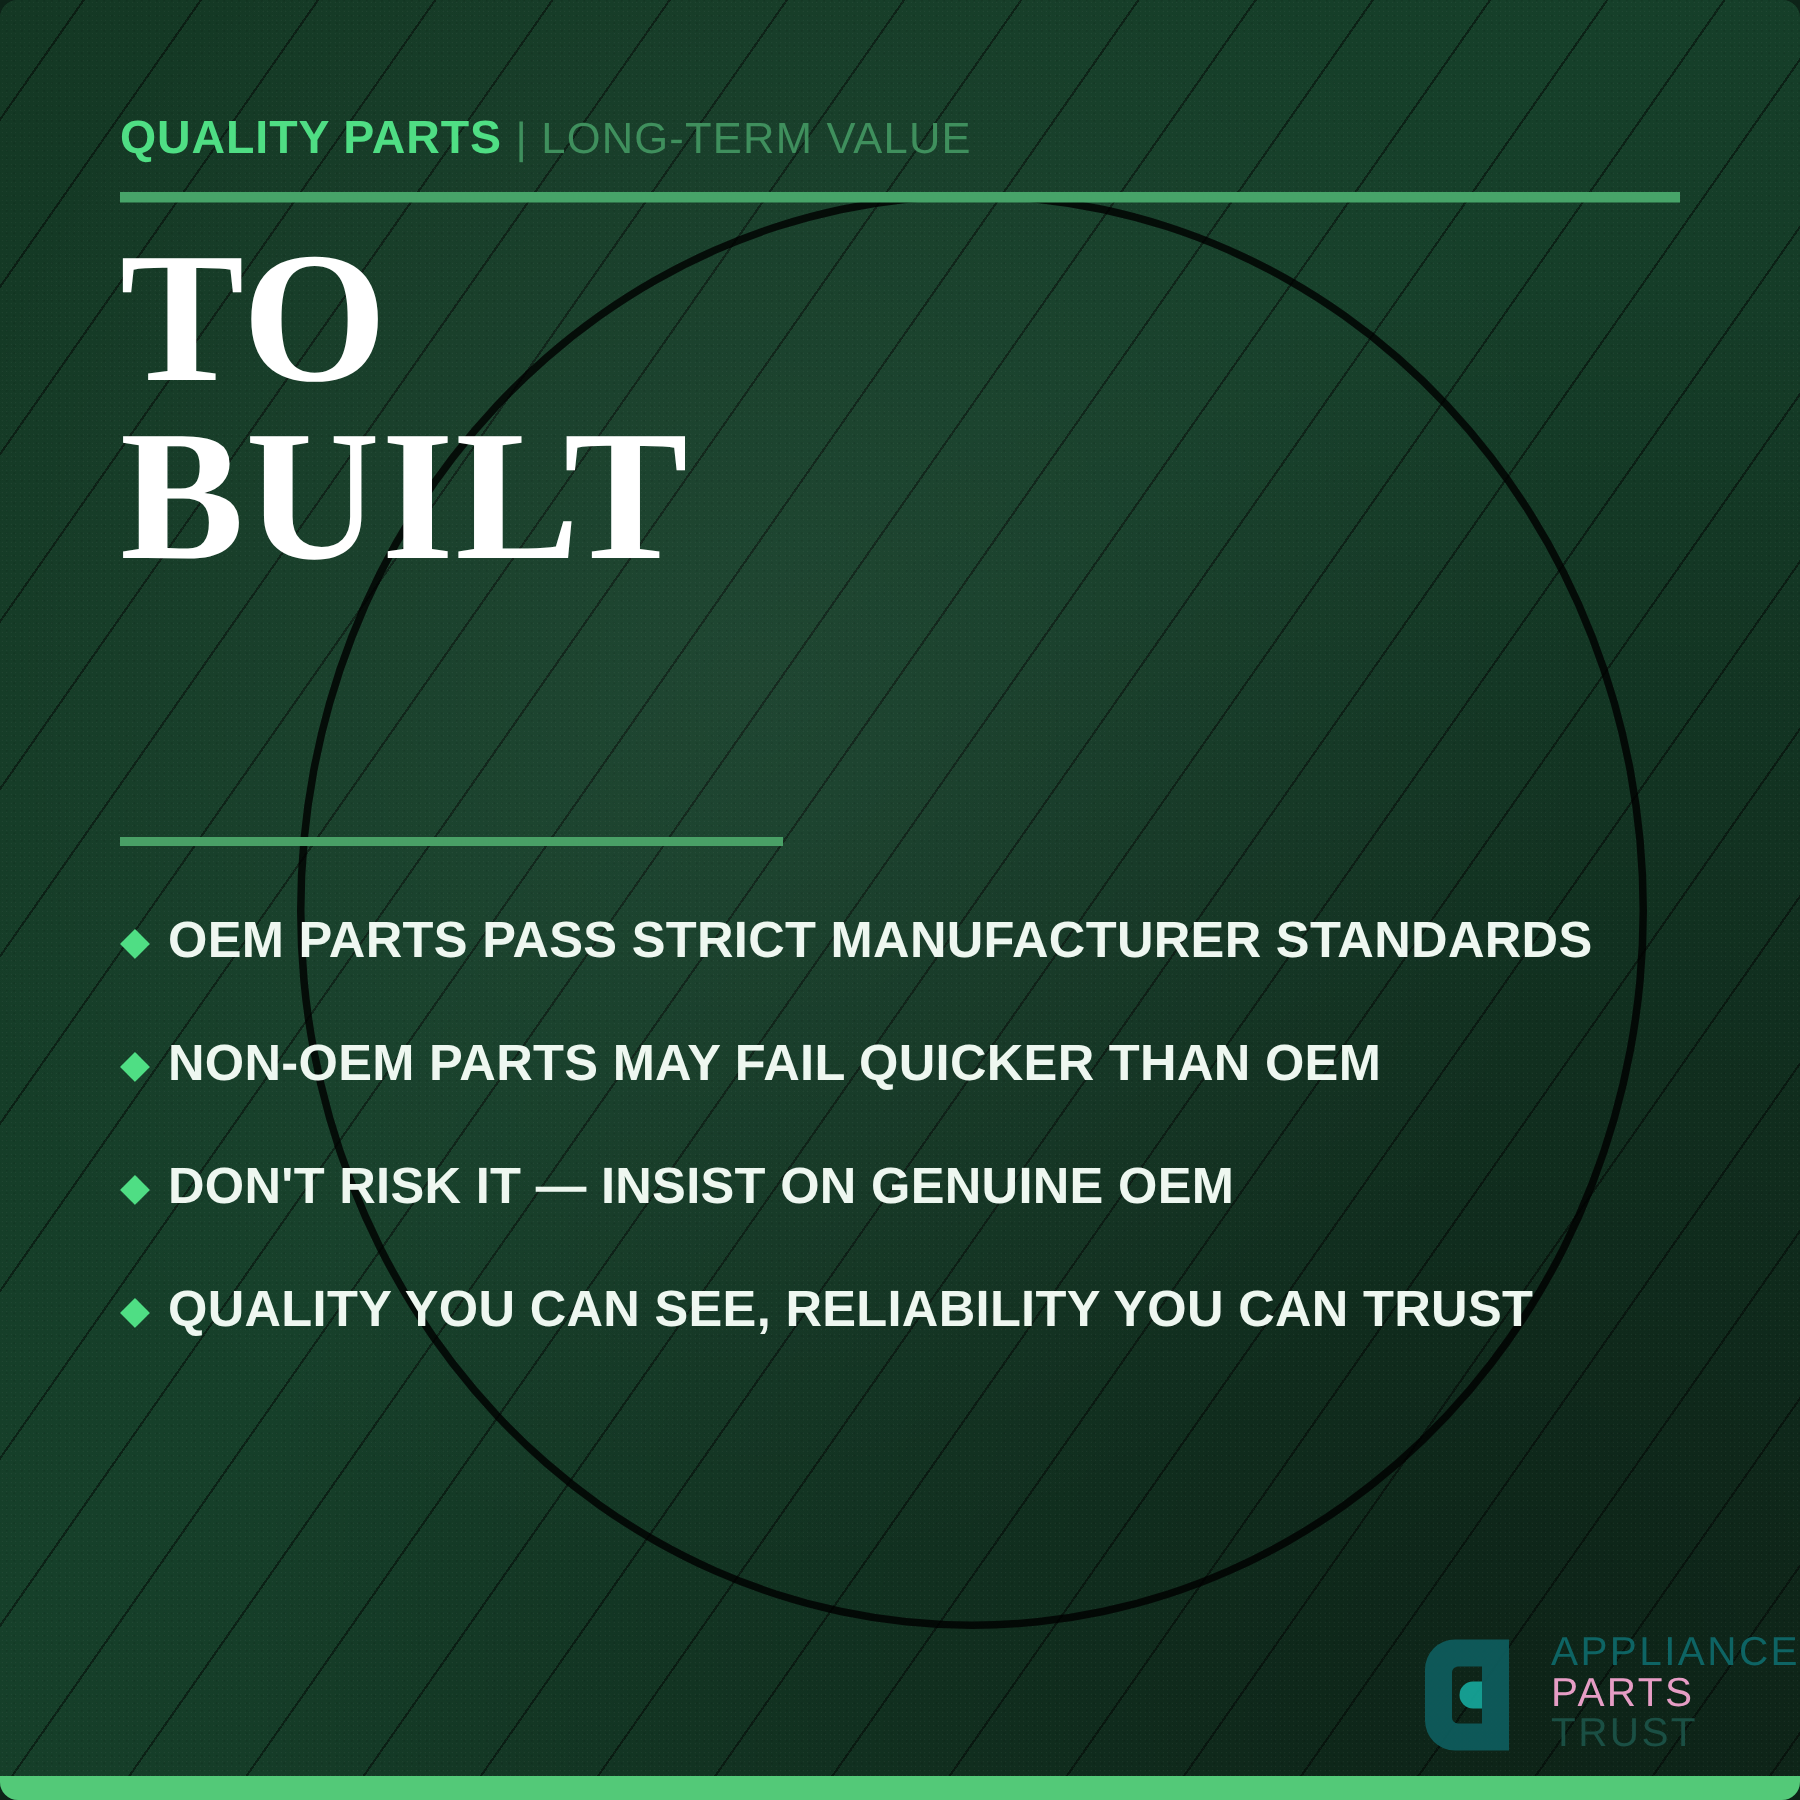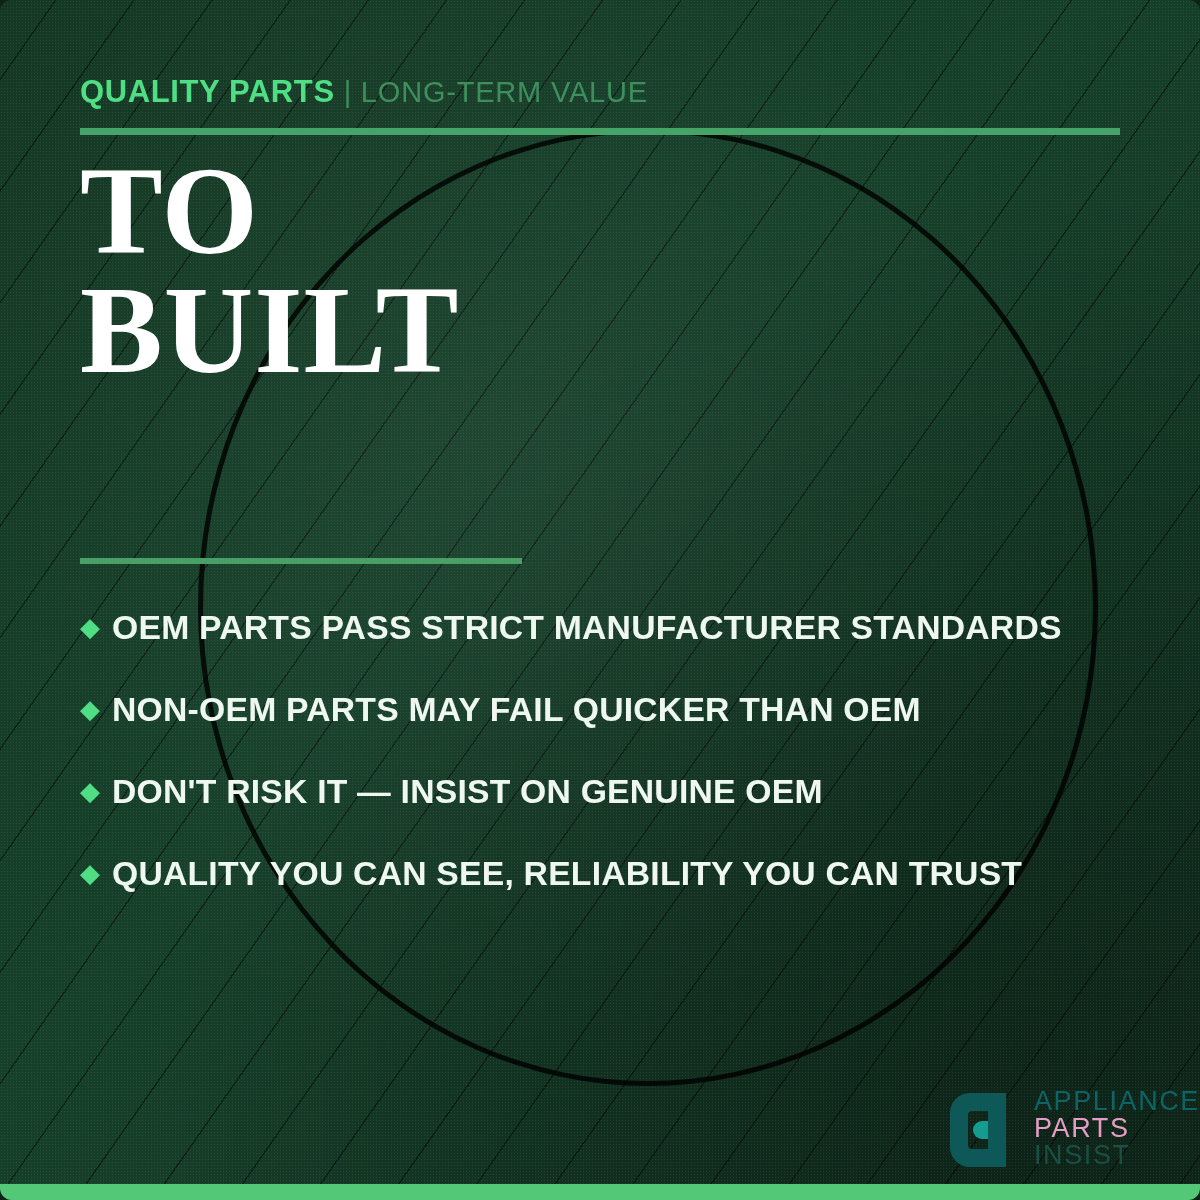--- a/index.html
+++ b/index.html
@@ -249,21 +249,21 @@
       <span class="logo-mark">
         <svg viewBox="0 0 76 78" width="76" height="78" aria-hidden="true">
           <path d="M40 2 H58 V76 H40 Z" fill="#0e5d5e"></path>
           <path d="M40 2 H22 A20 20 0 0 0 2 22 V56 A20 20 0 0 0 22 76 H40 V58 H24 A4 4 0 0 1 20 54 V24 A4 4 0 0 1 24 20 H40 Z" fill="#0e5d5e"></path>
           <path d="M40 30 H34 A9 9 0 0 0 34 48 H40 Z" fill="#16a79b"></path>
         </svg>
       </span>
       <span class="logo-words">
         <span class="lw1">APPLIANCE</span>
         <span class="lw2">PARTS</span>
-        <span class="lw3">INSIST</span>
+        <span class="lw3">TRUST</span>
       </span>
     </div>
 
   </div>
 
   <div class="bottom-bar"></div>
 
 </div>
 
 </body></html>

